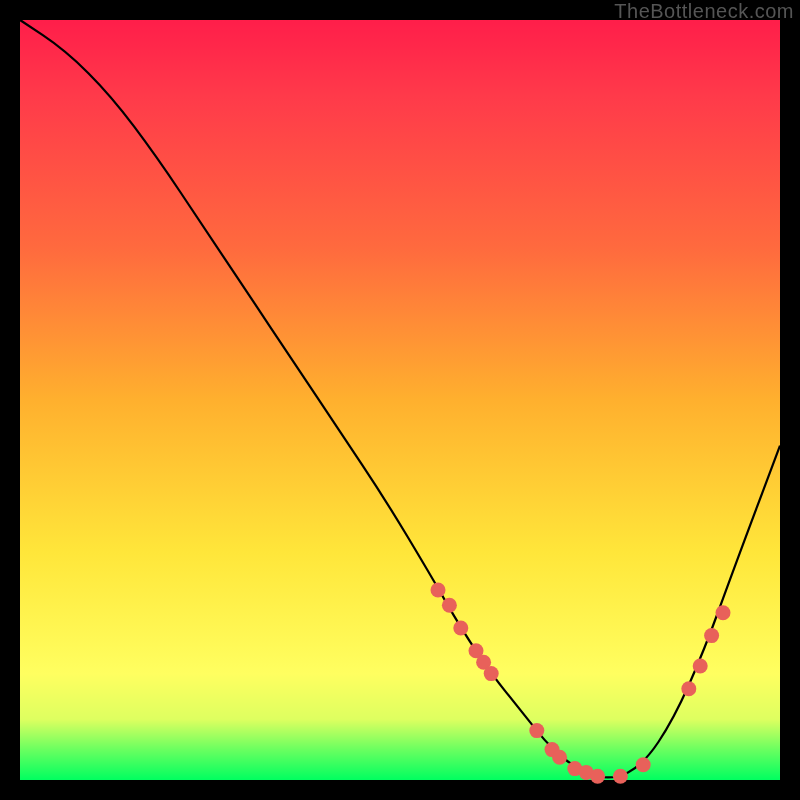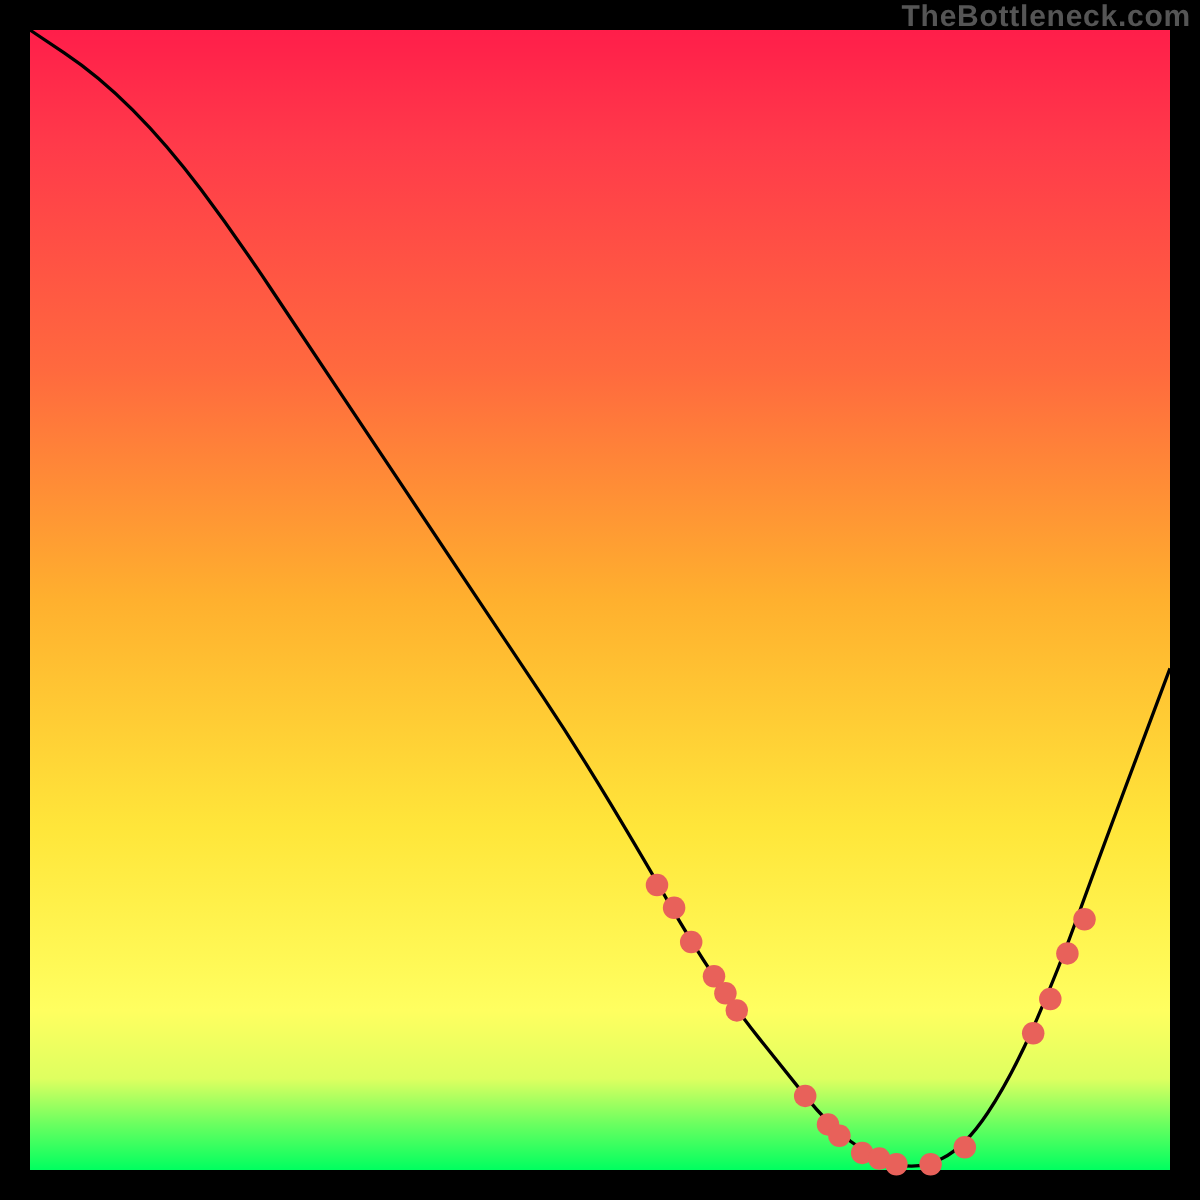--- a/index.html
+++ b/index.html
@@ -38,21 +38,21 @@
       #6aff60 96%,
       #00ff60 100%
     );
   }
   .attribution {
     position: absolute;
     right: 6px;
     top: 0px;
     color: #555;
     font-size: 20px;
-    font-weight: 700;
+    font-weight: 400;
     letter-spacing: 0.5px;
     user-select: none;
   }
   svg.plot {
     position: absolute;
     left: 20px;
     top: 20px;
     width: 760px;
     height: 760px;
     overflow: visible;

